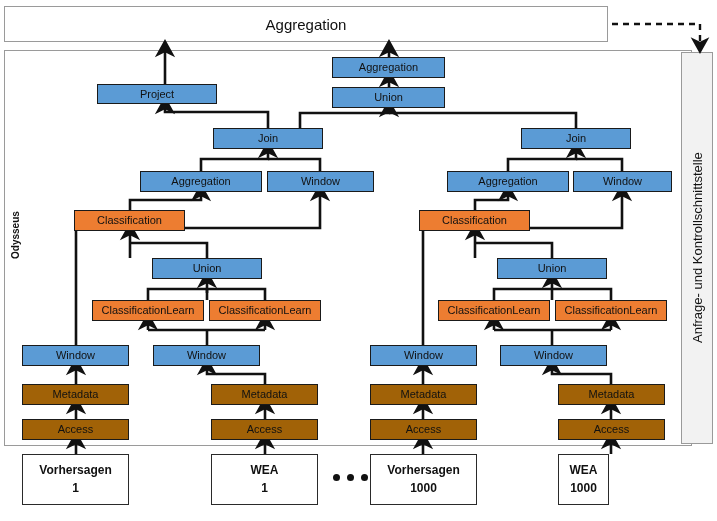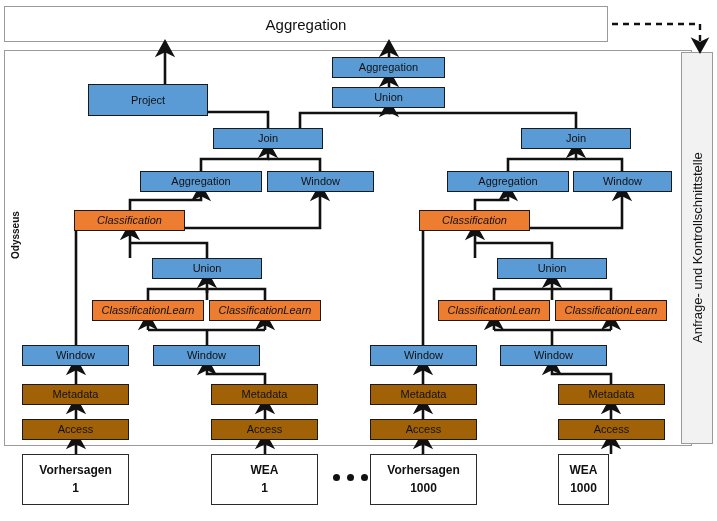--- a/index.html
+++ b/index.html
@@ -8,21 +8,21 @@
        -webkit-font-smoothing:antialiased;}
   #stage{position:absolute;left:0;top:0;width:717px;height:521px;overflow:hidden;background:#fff;}
   svg#wires{position:absolute;left:0;top:0;width:717px;height:521px;pointer-events:none;}
 
   .frame{position:absolute;box-sizing:border-box;border:1px solid #9a9a9a;background:#ffffff;}
 
   .node{position:absolute;box-sizing:border-box;border:1px solid #1a1a1a;
         display:flex;align-items:center;justify-content:center;
         font-size:11px;line-height:1;color:#111;white-space:nowrap;}
   .node.blue{background:#5b9bd5;}
-  .node.orange{background:#ed7d31;font-style:italic;}
+  .node.orange{background:#ed7d31;}
   .node.yellow{background:#a16207;}
   .node.plain{background:#ffffff;border:1px solid #2a2a2a;flex-direction:column;
               justify-content:center;font-size:12px;}
   .node.plain span{display:block;line-height:1.45;font-weight:bold;}
 
   .dashboards{position:absolute;box-sizing:border-box;border:1px solid #9a9a9a;background:#fff;
               display:flex;align-items:center;justify-content:center;
               font-size:15px;color:#111;}
 
   .vlabel{position:absolute;font-size:10px;font-weight:bold;color:#111;
@@ -124,21 +124,21 @@
     </g>
   </svg>
 
   <div id="node-layer">
       <div class="node blue" style="left: 332px; top: 57px; width: 113px; height: 21px;">
         <span>Aggregation</span>
       </div>
       <div class="node blue" style="left: 332px; top: 87px; width: 113px; height: 21px;">
         <span>Union</span>
       </div>
-      <div class="node blue" style="left: 88px; top: 84px; width: 120px; height: 32px; align-items: center;">
+      <div class="node blue" style="left: 97px; top: 84px; width: 120px; height: 20px; align-items: center;">
         <span>Project</span>
       </div>
       <div class="node blue" style="left: 213px; top: 128px; width: 110px; height: 21px;">
         <span>Join</span>
       </div>
       <div class="node blue" style="left: 521px; top: 128px; width: 110px; height: 21px;">
         <span>Join</span>
       </div>
       <div class="node blue" style="left: 140px; top: 171px; width: 122px; height: 21px;">
         <span>Aggregation</span>

